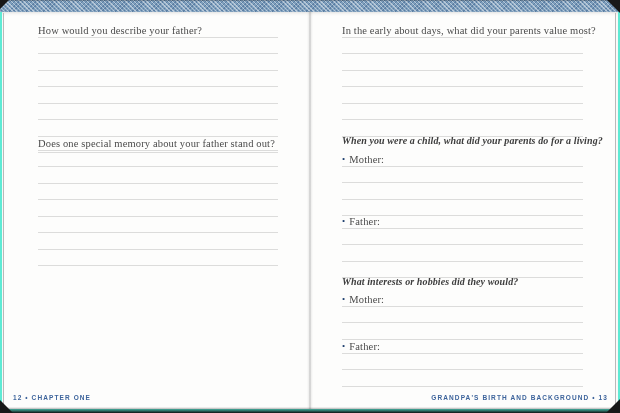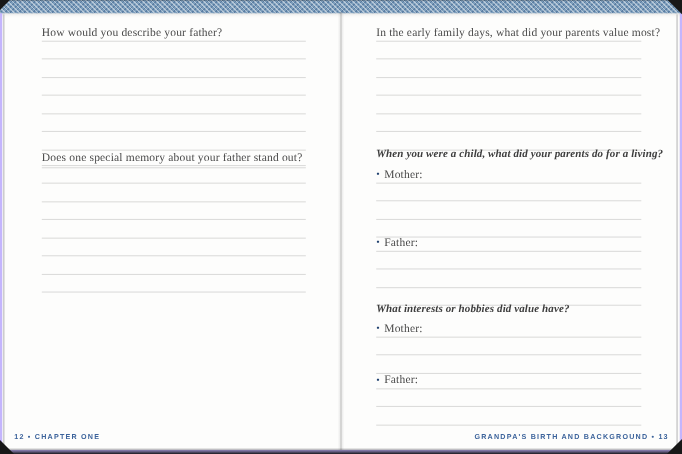--- a/index.html
+++ b/index.html
@@ -1,16 +1,16 @@
 <!DOCTYPE html>
 <html><head>
 <meta charset="utf-8">
 <style>
   html,body{margin:0;padding:0;background:#3a3a3a;}
-  .book{position:relative;width:620px;height:413px;background:#c4b5fd;overflow:hidden;
+  .book{position:relative;width:620px;height:413px;background:#5eead4;overflow:hidden;
         font-family:"Liberation Serif", serif;}
   
   .cover-band{position:absolute;top:0;left:0;width:620px;height:12px;
       background-color:#7d9ebc;
       background-image:
         repeating-linear-gradient(45deg, rgba(255,255,255,0.45) 0px, rgba(255,255,255,0.45) 1px, transparent 1px, transparent 3px),
         repeating-linear-gradient(-45deg, rgba(42,79,126,0.40) 0px, rgba(42,79,126,0.40) 1px, transparent 1px, transparent 3px);
       box-shadow: inset 0 1px 1px rgba(0,0,0,0.25);}
   
   .spread{position:absolute;top:11px;left:2px;width:616px;height:398px;background:#fdfdfc;
@@ -75,21 +75,21 @@
     <div class="wline"></div>
     <div class="wline"></div>
     <div class="wline"></div>
   </div>
 
 
   <div class="footer fleft">12 • CHAPTER ONE</div>
 
   <div class="block" style="left:342px;top:21px;width:241px;">
     <div class="wline">
-      <span class="qtext">In the early family days, what did your parents value most?</span>
+      <span class="qtext">In the early about days, what did your parents value most?</span>
     </div>
     <div class="wline"></div>
     <div class="wline"></div>
     <div class="wline"></div>
     <div class="wline"></div>
     <div class="wline"></div>
     <div class="wline"></div>
   </div>
 
   <div class="prompt" style="left:342px;top:135px;">When you were a child, what did your parents do for a living?</div>
@@ -105,21 +105,21 @@
 
   <div class="block" style="left:342px;top:212px;width:241px;">
     <div class="wline">
       <span class="qtext"><span class="bullet">•</span><span>Father:</span></span>
     </div>
     <div class="wline"></div>
     <div class="wline"></div>
     <div class="wline"></div>
   </div>
 
-  <div class="prompt" style="left:342px;top:276px;">What interests or hobbies did value have?</div>
+  <div class="prompt" style="left:342px;top:276px;">What interests or hobbies did they would?</div>
 
   <div class="block" style="left:342px;top:290px;width:241px;">
     <div class="wline">
       <span class="qtext"><span class="bullet">•</span><span>Mother:</span></span>
     </div>
     <div class="wline"></div>
     <div class="wline"></div>
   </div>
 
   <div class="block" style="left:342px;top:337px;width:241px;">

